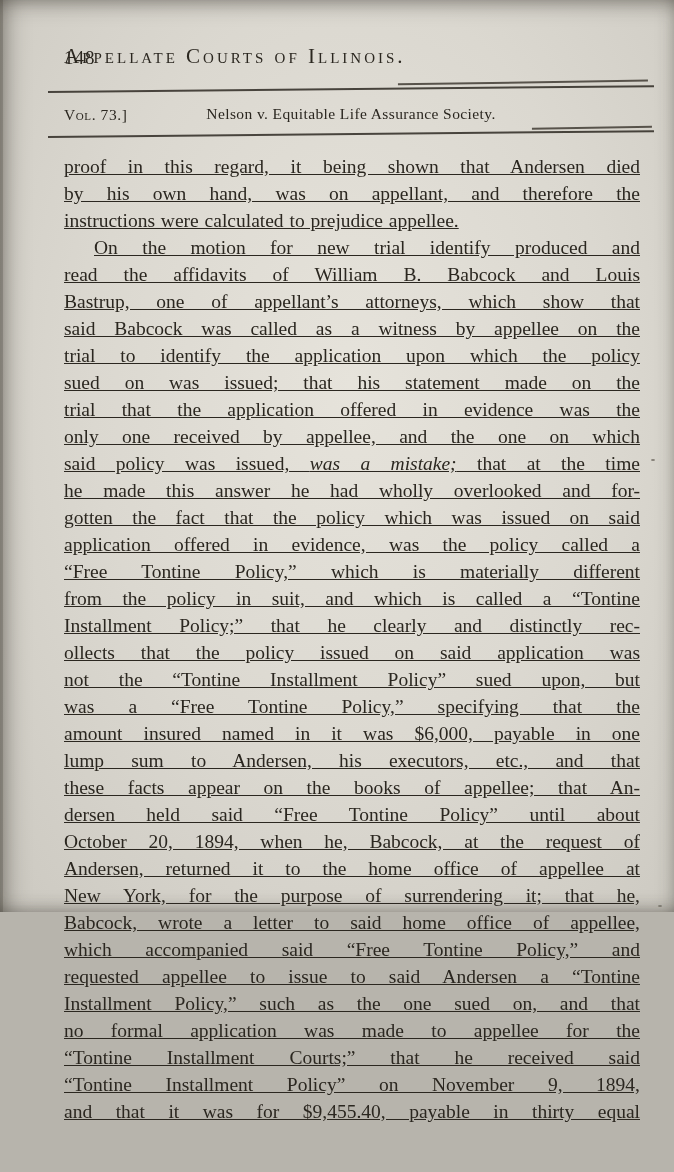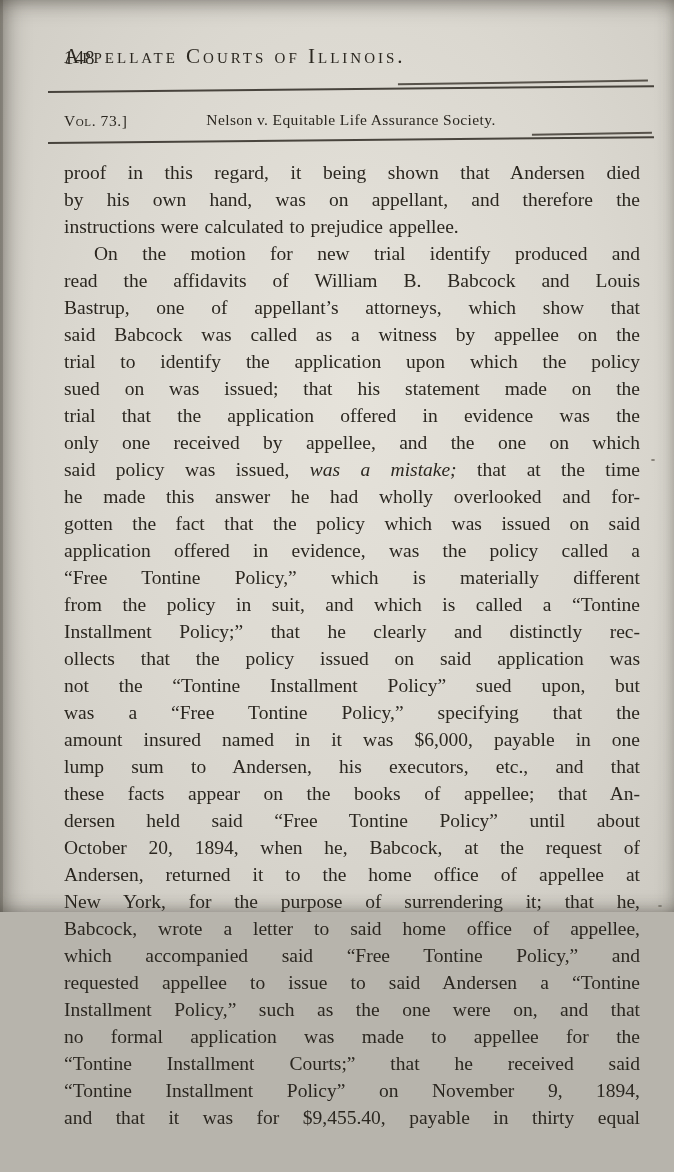--- a/index.html
+++ b/index.html
@@ -57,38 +57,39 @@
   .rule-2 { margin-top: 7px; }
   .rule-2::after {
     content: ""; position: absolute; right: 2px; top: -4px;
     width: 120px; height: 1.5px; background: #4a453d;
     transform: rotate(-0.4deg);
   }
 
   
   .running-head {
     position: relative; height: 24px;
-    margin: 18px 36px 0 64px;
+    margin: 12px 36px 0 64px;
     font-size: 15.5px;
   }
   .volume {
     position: absolute; left: 0; top: 1px;
     font-variant: small-caps; letter-spacing: .6px;
   }
   .case-title {
     display: block; text-align: center;
     letter-spacing: .4px;
   }
 
   
   .body-text {
     margin: 15px 34px 0 64px;
     font-size: 19.5px;
     line-height: 27px;
     word-spacing: .05em;
+    text-decoration: underline;
   }
   .line { text-align: justify; text-align-last: justify; }
   .line.indent { text-indent: 30px; }
   .line.para-end { text-align-last: left; }
   .line em { font-style: italic; }
 
   
   .specks { position: absolute; inset: 0; pointer-events: none; }
   .specks::before {
     content: ""; position: absolute; left: 651px; top: 459px;
@@ -141,21 +142,21 @@
       <div class="line">amount insured named in it was $6,000, payable in one</div>
       <div class="line">lump sum to Andersen, his executors, etc., and that</div>
       <div class="line">these facts appear on the books of appellee; that An-</div>
       <div class="line">dersen held said “Free Tontine Policy” until about</div>
       <div class="line">October 20, 1894, when he, Babcock, at the request of</div>
       <div class="line">Andersen, returned it to the home office of appellee at</div>
       <div class="line">New York, for the purpose of surrendering it; that he,</div>
       <div class="line">Babcock, wrote a letter to said home office of appellee,</div>
       <div class="line">which accompanied said “Free Tontine Policy,” and</div>
       <div class="line">requested appellee to issue to said Andersen a “Tontine</div>
-      <div class="line">Installment Policy,” such as the one were on, and that</div>
+      <div class="line">Installment Policy,” such as the one sued on, and that</div>
       <div class="line">no formal application was made to appellee for the</div>
       <div class="line">“Tontine Installment Courts;” that he received said</div>
       <div class="line">“Tontine Installment Policy” on November 9, 1894,</div>
       <div class="line">and that it was for $9,455.40, payable in thirty equal</div>
     </main>
 
   <div class="specks"></div>
 </div>
 
 </body></html>

